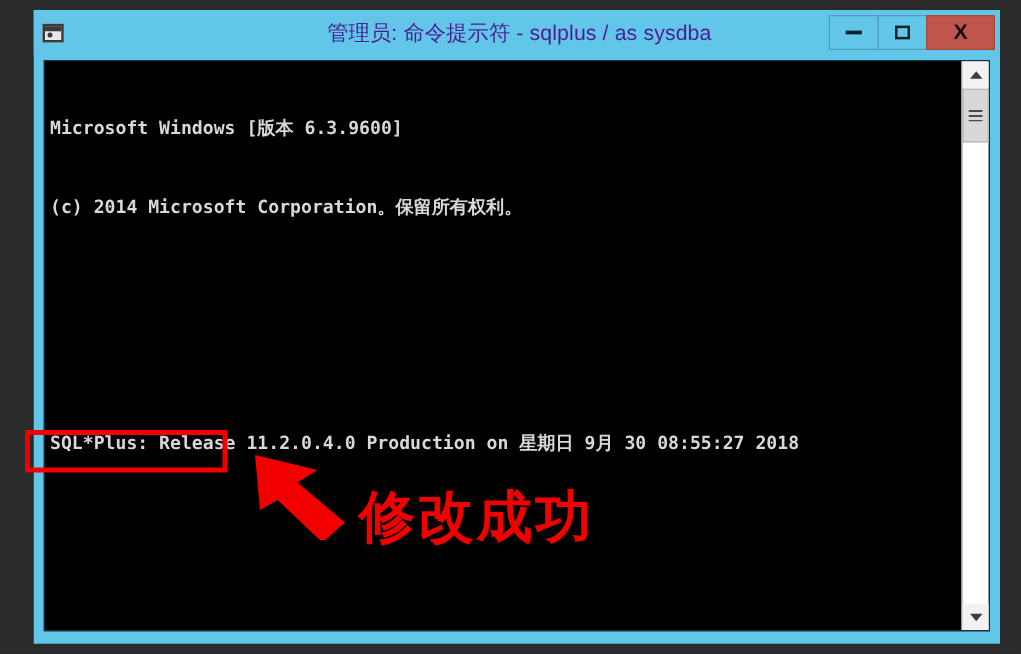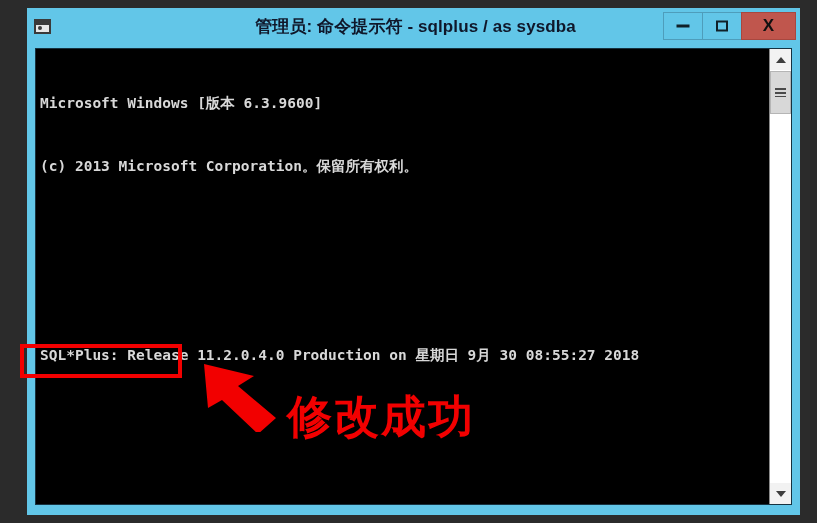--- a/index.html
+++ b/index.html
@@ -65,26 +65,25 @@
     top: 5px;
     width: 4px;
     height: 4px;
     border-radius: 50%;
     background: #3a3a3a;
   }
   #title-text {
     width: 100%;
     text-align: center;
     font-size: 17px;
-    color: #0f172a;
+    color: #4c1d95;
     letter-spacing: 0.1px;
     white-space: nowrap;
     padding-left: 4px;
     box-sizing: border-box;
-    font-weight: bold;
   }
 
   
   #win-controls {
     position: absolute;
     right: 4px;
     top: 4px;
     display: flex;
     height: 28px;
   }
@@ -245,21 +244,21 @@
     left: 196px;
     top: 362px;
     width: 130px;
     height: 70px;
     pointer-events: none;
   }
   #annotation-text {
     position: absolute;
     left: 287px;
     top: 395px;
-    font-family: Liberation Serif, serif;
+    font-family: Liberation Mono, monospace;
     font-size: 45px;
     font-weight: bold;
     color: #f20000;
     letter-spacing: 2px;
     white-space: nowrap;
     line-height: 1;
   }
 </style>
 </head>
 <body>
@@ -283,21 +282,21 @@
           <span class="glyph-close">X</span>
         </div>
       </div>
     </div>
 
     <div id="console-wrap">
       <div id="console">
 
         <div id="console-text">
           <div class="cline">Microsoft Windows [版本 6.3.9600]</div>
-          <div class="cline">(c) 2013 Microsoft Corporation。保留所有权利。</div>
+          <div class="cline">(c) 2014 Microsoft Corporation。保留所有权利。</div>
           <div class="cline blank"></div>
           <div class="cline blank"></div>
           <div class="cline">SQL*Plus: Release 11.2.0.4.0 Production on 星期日 9月 30 08:55:27 2018</div>
           <div class="cline blank"></div>
           
           
           
           
           
           

